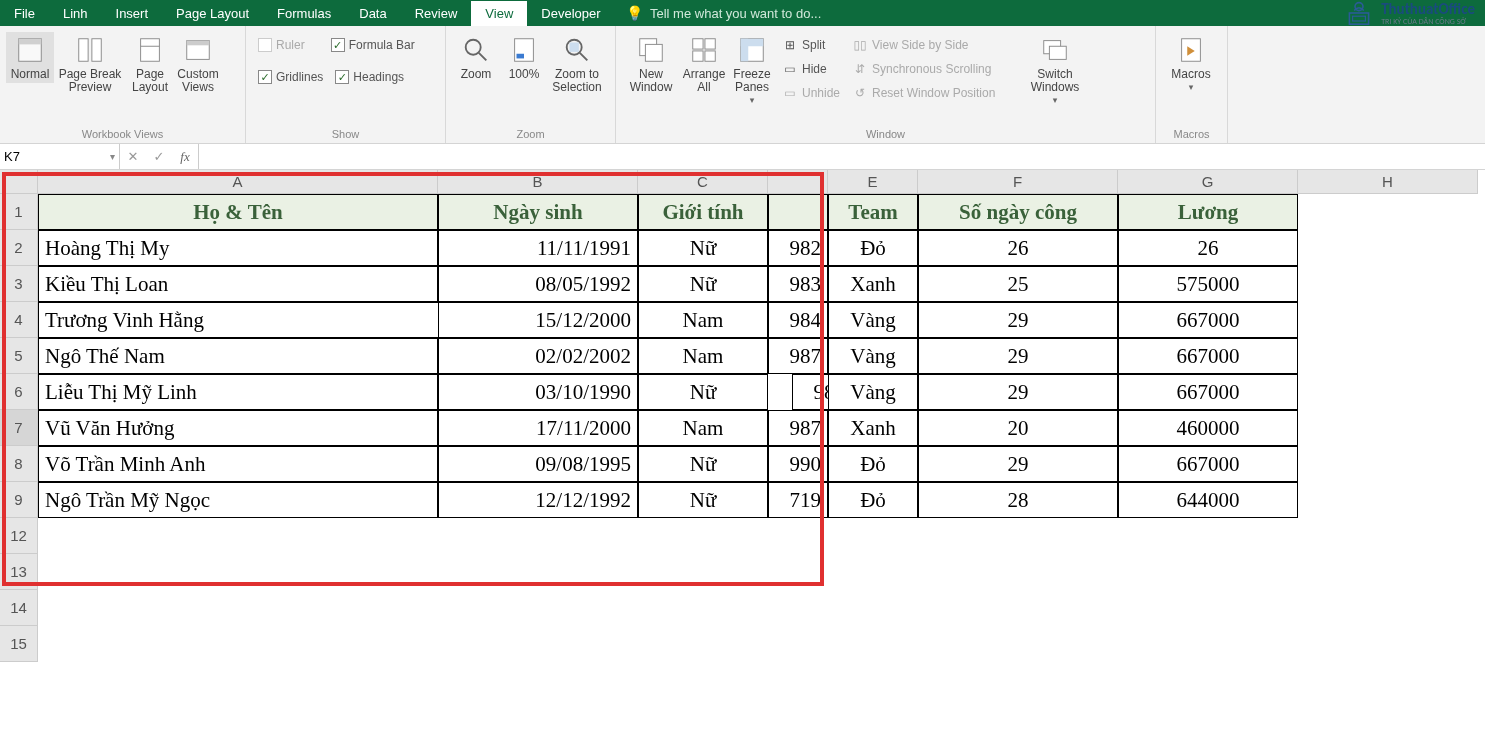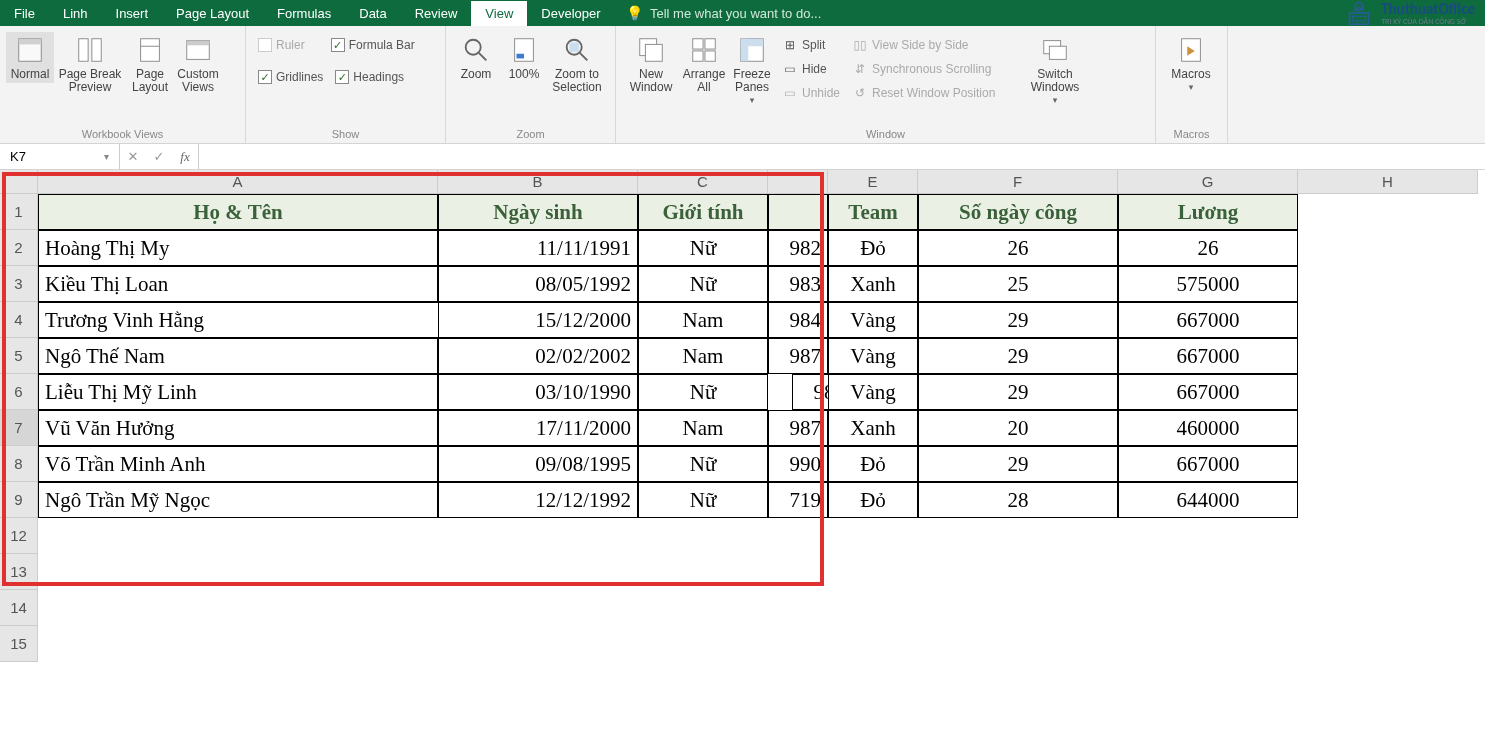--- a/index.html
+++ b/index.html
@@ -32,21 +32,21 @@
 .chk-row { display: flex; align-items: center; gap: 4px; font-size: 12px; color: #555; padding: 2px 6px; cursor: pointer; }
 .chk { width: 14px; height: 14px; border: 1px solid #888; background: #fff; display: inline-flex; align-items: center; justify-content: center; font-size: 11px; color: #2a6b2a; }
 .chk-col { display: flex; flex-direction: column; gap: 6px; padding-top: 4px; }
 .item-row { display: flex; align-items: center; gap: 4px; font-size: 12px; color: #555; padding: 1px 6px; cursor: pointer; }
 .item-row.disabled { color: #aaa; }
 .mini-icon { width: 16px; height: 16px; display: inline-flex; align-items: center; justify-content: center; }
 .dd-arrow { font-size: 9px; color: #666; display: block; line-height: 1; }
 
 
 .fx-row { height: 26px; display: flex; align-items: stretch; border-bottom: 1px solid #d4d4d4; background: #fff; }
-.namebox { width: 120px; border-right: 1px solid #ccc; display: flex; align-items: center; padding: 0 10px; font-size: 13px; position: relative; }
+.namebox { width: 120px; border-right: 1px solid #ccc; display: flex; align-items: center; padding: 0 4px; font-size: 13px; position: relative; }
 .namebox .dd { margin-left: auto; color: #888; font-size: 10px; }
 .fx-btns { display: flex; align-items: center; border-right: 1px solid #ccc; }
 .fx-btns span { width: 26px; text-align: center; color: #999; font-size: 13px; }
 .fx-btns .fx { font-style: italic; font-family: "Times New Roman", serif; color: #666; }
 .fx-input { flex: 1; padding: 0 6px; }
 .corner { width: 38px; height: 24px; background: #e6e6e6; border-right: 1px solid #ccc; border-bottom: 1px solid #ccc; }
 .col-hdr { height: 24px; display: flex; align-items: center; justify-content: center; font-size: 15px; color: #555; border-right: 1px solid #ccc; border-bottom: 1px solid #ccc; background: #e6e6e6; }
 .row-hdr { width: 38px; height: 36px; display: flex; align-items: center; justify-content: center; font-size: 15px; color: #555; border-right: 1px solid #ccc; border-bottom: 1px solid #ccc; background: #e6e6e6; }
 .row-hdr.sel { background: #d6d6d6; }
 

